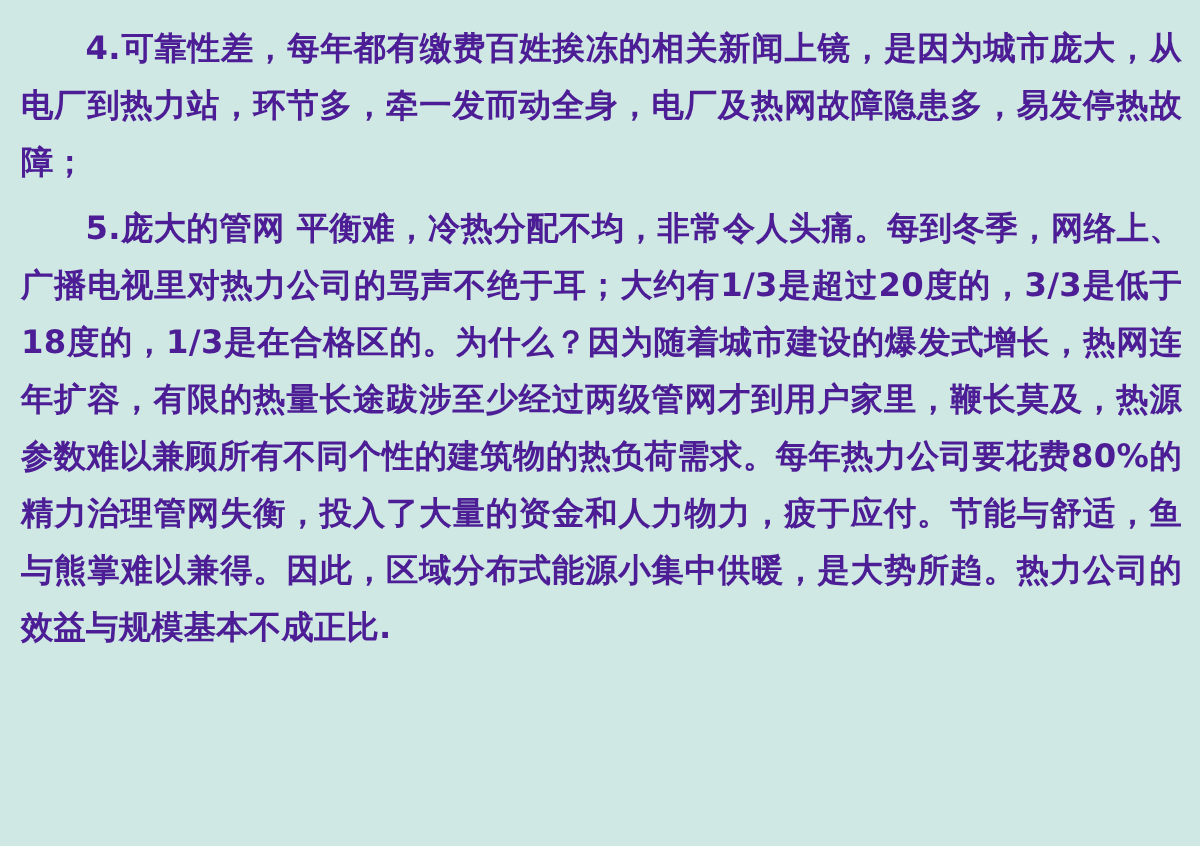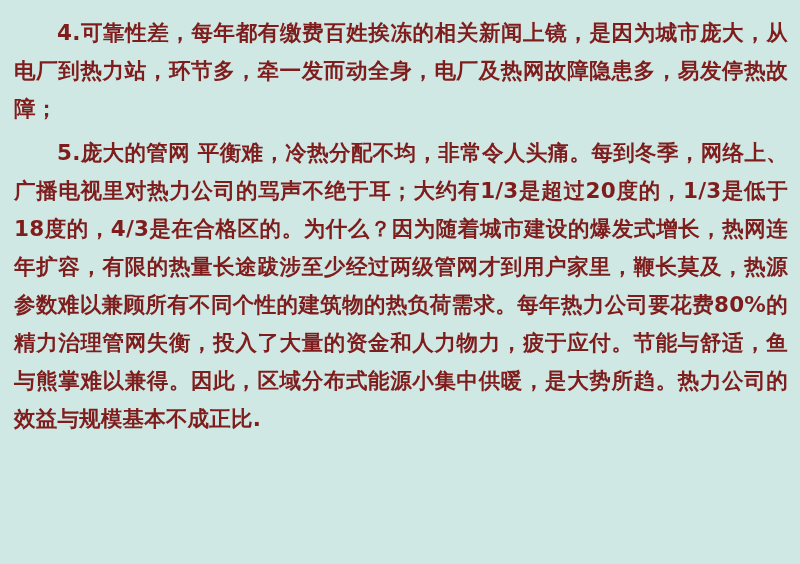--- a/index.html
+++ b/index.html
@@ -15,21 +15,21 @@
   }
   .slide {
     position: relative;
     width: 800px;
     height: 564px;
     background: #cfe8e4;
     box-sizing: border-box;
     padding: 14px 12px 0 14px;
   }
   .para {
-    color: #7f1d1d;
+    color: #4c1d95;
     font-weight: bold;
     font-size: 21.5px;
     line-height: 38px;
     letter-spacing: 0.2px;
     text-align: justify;
     text-justify: inter-ideograph;
     margin: 0 0 2px 0;
   }
   .para.first {
     text-indent: 2em;
@@ -37,14 +37,14 @@
   .para.second {
     text-indent: 2em;
     margin-top: 6px;
   }
 </style>
 </head>
 <body>
 
 <div class="slide">
   <p class="para first">4.可靠性差，每年都有缴费百姓挨冻的相关新闻上镜，是因为城市庞大，从电厂到热力站，环节多，牵一发而动全身，电厂及热网故障隐患多，易发停热故障；</p>
-  <p class="para second">5.庞大的管网 平衡难，冷热分配不均，非常令人头痛。每到冬季，网络上、广播电视里对热力公司的骂声不绝于耳；大约有1/3是超过20度的，1/3是低于18度的，4/3是在合格区的。为什么？因为随着城市建设的爆发式增长，热网连年扩容，有限的热量长途跋涉至少经过两级管网才到用户家里，鞭长莫及，热源参数难以兼顾所有不同个性的建筑物的热负荷需求。每年热力公司要花费80%的精力治理管网失衡，投入了大量的资金和人力物力，疲于应付。节能与舒适，鱼与熊掌难以兼得。因此，区域分布式能源小集中供暖，是大势所趋。热力公司的效益与规模基本不成正比.</p>
+  <p class="para second">5.庞大的管网 平衡难，冷热分配不均，非常令人头痛。每到冬季，网络上、广播电视里对热力公司的骂声不绝于耳；大约有1/3是超过20度的，3/3是低于18度的，1/3是在合格区的。为什么？因为随着城市建设的爆发式增长，热网连年扩容，有限的热量长途跋涉至少经过两级管网才到用户家里，鞭长莫及，热源参数难以兼顾所有不同个性的建筑物的热负荷需求。每年热力公司要花费80%的精力治理管网失衡，投入了大量的资金和人力物力，疲于应付。节能与舒适，鱼与熊掌难以兼得。因此，区域分布式能源小集中供暖，是大势所趋。热力公司的效益与规模基本不成正比.</p>
 </div>
 
 </body></html>

